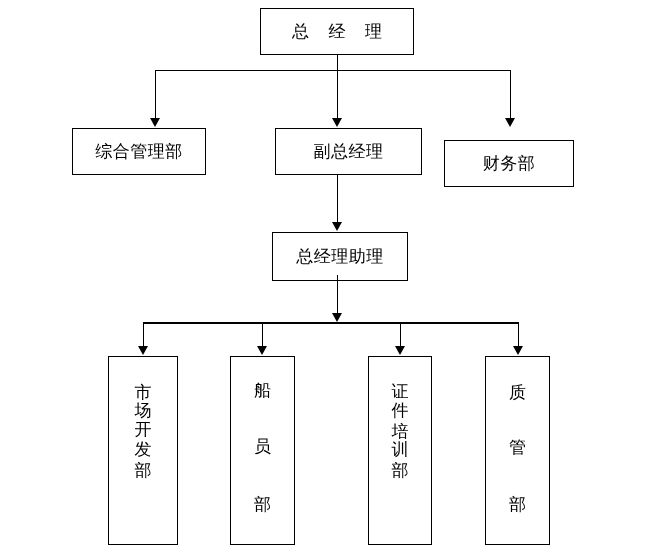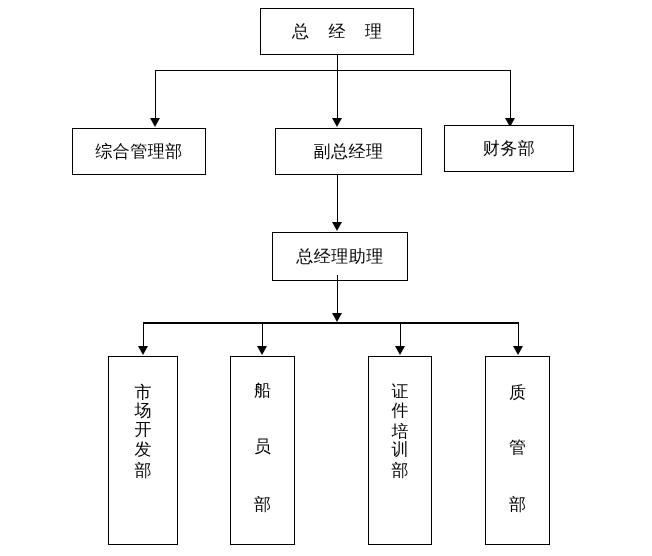--- a/index.html
+++ b/index.html
@@ -99,21 +99,21 @@
   <div class="arrow" style="left:505px; top:118px;"></div>
 
   <div class="node h-text" style="left:72px; top:128px; width:134px; height:47px;">
     <span class="label">综合管理部</span>
   </div>
 
   <div class="node h-text" style="left:275px; top:128px; width:147px; height:47px;font-family:Liberation Serif, serif;">
     <span class="label">副总经理</span>
   </div>
 
-  <div class="node h-text" style="left:444px; top:125px; width:130px; height:47px;">
+  <div class="node h-text" style="left:444px; top:140px; width:130px; height:47px;">
     <span class="label">财务部</span>
   </div>
 
   <div class="vline" style="left:337px; top:175px; height:48px;"></div>
   <div class="arrow" style="left:332px; top:222px;"></div>
 
   <div class="node h-text" style="left:272px; top:232px; width:136px; height:49px;">
     <span class="label">总经理助理</span>
   </div>
 

